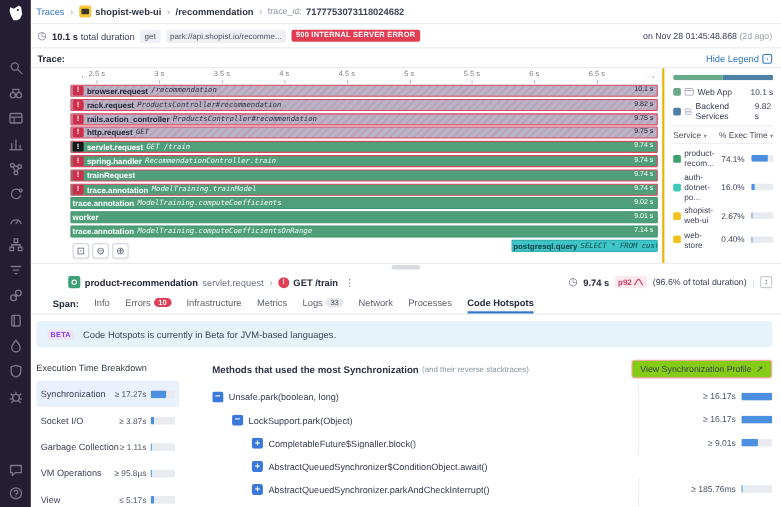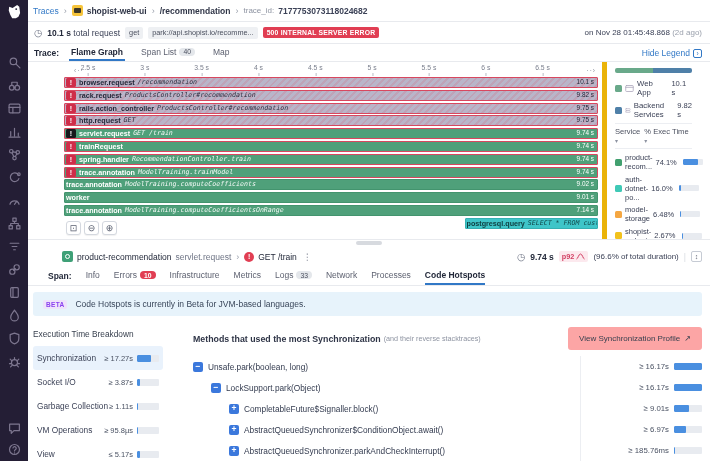--- a/index.html
+++ b/index.html
@@ -60,42 +60,42 @@
   .err-chip{width:10px;height:9px;min-width:10px;background:#cf2d49;border-radius:1.5px;color:#fff;
             font-weight:bold;font-size:7px;line-height:9.5px;text-align:center}
   .err-chip.black{background:#17181c}
   .fname{font-weight:bold;font-size:7.2px;white-space:nowrap}
   .fres{font-family:"DejaVu Sans Mono",monospace;font-style:italic;font-size:6.6px;white-space:nowrap;opacity:.95}
   .fdur{margin-left:auto;font-size:6.4px;padding-left:4px;white-space:nowrap}
   .zoomctl{position:absolute;left:38px;bottom:4px;display:flex;gap:3px}
   .zbtn{width:15px;height:14px;background:#fff;border:1px solid #d4d8df;border-radius:3px;font-size:9px;
         color:#5a6070;display:flex;align-items:center;justify-content:center;box-shadow:0 1px 1px rgba(0,0,0,.06)}
   
-  .legend{width:108px;border-left:5px solid #eab308;padding:6px 18px 0 8px;font-size:8px;flex:none;overflow:hidden}
+  .legend{width:108px;border-left:2px solid #eab308;padding:6px 7px 0 8px;font-size:8px;flex:none;overflow:hidden}
   .lbar{height:5px;border-radius:2px;display:flex;overflow:hidden;margin-bottom:6px}
   .lbar div{height:100%}
   .lentry{display:flex;align-items:center;gap:3px;margin-bottom:4px;color:#3c4257;font-size:7.8px}
   .sq{width:7px;height:7px;border-radius:1.5px;flex:none}
   .lent-icon{width:9px;height:9px;opacity:.8}
   .lval{margin-left:auto;font-size:7.6px}
   .lhead{display:flex;justify-content:space-between;border-top:1px solid #eceef2;border-bottom:1px solid #eceef2;
          padding:3px 0;color:#4a4f5e;font-size:7.6px;margin:2px 0 4px}
   .caret{font-size:6px;color:#8d93a1}
   .srow{display:flex;align-items:center;gap:3px;margin-bottom:3.5px;color:#3c4257;font-size:7.5px}
   .spct{margin-left:auto}
   .sbar{width:20px;height:6px;background:#e8ebf0;border-radius:1px;margin-left:3px;overflow:hidden;flex:none}
   .sbar div,.bd-bar div,.m-bar div{height:100%;background:#4a8fe0;border-radius:1px}
   
   .resize{height:6px;display:flex;align-items:center;justify-content:center;flex:none}
   .resize i{display:block;width:26px;height:4px;background:#d7dadf;border-radius:2px}
   
   .span-header{height:21px;display:flex;align-items:center;gap:4px;padding:0 8px 0 34px;font-size:8.5px;flex:none}
   .svc-icon{width:11px;height:11px;border-radius:2px;background:#3fa077;display:flex;align-items:center;justify-content:center;flex:none}
   .svc-icon i{display:block;width:5px;height:5px;border:1.2px solid #fff;border-radius:50%}
-  .sh-service{font-weight:normal;color:#23293a}
+  .sh-service{font-weight:bold;color:#23293a}
   .sh-op{color:#6f7586}
   .err-circle{width:10px;height:10px;min-width:10px;border-radius:50%;background:#e13e53;color:#fff;font-weight:bold;
               font-size:7px;line-height:10px;text-align:center}
   .kebab{color:#6f7586;font-size:9px;margin-left:2px}
   .sh-right{margin-left:auto;display:flex;align-items:center;gap:5px}
   .p-badge{background:#fce9ee;color:#d23f63;font-weight:bold;font-size:7.3px;padding:1px 3px;border-radius:2px;display:flex;align-items:center;gap:2px}
   .share{font-size:8px;color:#3c4257}
   .vdiv{color:#d8dbe1}
   .exp-box{width:11px;height:11px;border:1px solid #c6cbd4;border-radius:2px;font-size:7px;line-height:9px;text-align:center;color:#5a6070}
   
@@ -112,22 +112,22 @@
   .breakdown{width:130px;flex:none}
   .bd-title{font-size:8.3px;color:#39414f;margin:3px 0 7px}
   .bd-row{display:flex;align-items:center;height:24px;padding:0 4px;border-radius:3px;font-size:8.3px;color:#3c4257}
   .bd-row.sel{background:#e9f2fc}
   .bd-val{margin-left:auto;font-size:7.5px;color:#4a5263;white-space:nowrap}
   .bd-bar{width:22px;height:7px;background:#e8ebf0;border-radius:1px;margin-left:4px;overflow:hidden;flex:none}
   .methods{flex:1;min-width:0;display:flex;flex-direction:column}
   .m-head{display:flex;align-items:center;margin:1px 0 6px}
   .m-title{font-size:8.8px;font-weight:bold;color:#2f3547;white-space:nowrap}
   .m-note{font-size:7.2px;color:#8d93a1;margin-left:3px;white-space:nowrap;overflow:hidden;text-overflow:ellipsis}
-  .m-btn{margin-left:auto;border:4px solid #fca5a5;border-radius:3px;padding:3px 7px;font-size:8px;color:#39414f;
-         display:flex;gap:4px;align-items:center;white-space:nowrap;background:#fca5a5}
+  .m-btn{margin-left:auto;border:1px solid #fca5a5;border-radius:3px;padding:3px 7px;font-size:8px;color:#39414f;
+         display:flex;gap:4px;align-items:center;white-space:nowrap;background:#84cc16}
   .m-row{display:flex;align-items:center;height:21px}
   .m-tree{flex:1;display:flex;align-items:center;gap:5px;min-width:0;overflow:hidden}
   .exp{width:10px;height:10px;min-width:10px;border-radius:2px;background:#3b78dc;color:#fff;font-size:8.5px;
        font-weight:bold;display:flex;align-items:center;justify-content:center;line-height:1}
   .m-label{font-size:8.3px;color:#333b4f;white-space:nowrap;overflow:hidden;text-overflow:ellipsis}
   .m-valwrap{display:flex;align-items:center;justify-content:flex-end;width:122px;border-left:1px solid #eceef2;
              height:100%;padding-left:6px;flex:none}
   .m-val{font-size:7.8px;color:#4a5263;white-space:nowrap}
   .m-bar{width:28px;height:7px;background:#e8ebf0;border-radius:1px;margin-left:5px;overflow:hidden;flex:none}
 </style>
@@ -225,41 +225,29 @@
       <span class="crumb-strong">shopist-web-ui</span>
       <span class="sep">›</span>
       <span class="crumb-strong">/recommendation</span>
       <span class="sep">›</span>
       <span class="tid-label">trace_id:</span>
       <span class="tid">7177753073118024682</span>
     </header>
 
     <div class="info-bar">
       <span class="clock">◷</span>
-      <span><b class="dur-b">10.1 s</b><span> total request</span></span>
+      <span><b class="dur-b">10.1 s</b><span> total duration</span></span>
       <span class="badge-grey">get</span>
       <span class="badge-grey">park://api.shopist.io/recomme...</span>
       <span class="badge-red">500 INTERNAL SERVER ERROR</span>
       <span class="info-right"><span>on Nov 28 01:45:48.868</span><span class="ago"> (2d ago)</span></span>
     </div>
 
     <div class="trace-tabs">
       <span class="tt-label">Trace:</span>
-      <span id="trace-tab-items" style="display:flex">
-          <a class="ttab active">
-            <span>Flame Graph</span>
-          </a>
-          <a class="ttab">
-            <span>Span List</span>
-            <span class="pill">40</span>
-          </a>
-          <a class="ttab">
-            <span>Map</span>
-          </a>
-        </span>
       <a class="hide-legend">
         <span>Hide Legend</span>
         <span class="hl-box">›</span>
       </a>
     </div>
 
     <section class="flame-wrap">
       <div class="flame-area">
         <div class="axis" id="flame-axis">
           <span class="ax-arrow" style="left:10px">‹··</span>
@@ -311,29 +299,29 @@
               <div class="fbar green err selected">
                 <span class="err-chip black">!</span>
                 <span class="fname">servlet.request</span>
                 <span class="fres">GET /train</span>
                 <span class="fdur">9.74 s</span>
               </div>
             </div>
             <div class="frow">
               <div class="fbar green err">
                 <span class="err-chip">!</span>
-                <span class="fname">trainRequest</span>
+                <span class="fname">spring.handler</span>
+                <span class="fres">RecommendationController.train</span>
                 <span class="fdur">9.74 s</span>
               </div>
             </div>
             <div class="frow">
               <div class="fbar green err">
                 <span class="err-chip">!</span>
-                <span class="fname">spring.handler</span>
-                <span class="fres">RecommendationController.train</span>
+                <span class="fname">trainRequest</span>
                 <span class="fdur">9.74 s</span>
               </div>
             </div>
             <div class="frow">
               <div class="fbar green err">
                 <span class="err-chip">!</span>
                 <span class="fname">trace.annotation</span>
                 <span class="fres">ModelTraining.trainModel</span>
                 <span class="fdur">9.74 s</span>
               </div>
@@ -408,28 +396,20 @@
               <span class="sbar">
                 <div style="width: 75%;"></div>
               </span>
             </div>
             <div class="srow">
               <span class="sq" style="background: rgb(63, 201, 182);"></span>
               <span>auth-dotnet-po...</span>
               <span class="spct">16.0%</span>
               <span class="sbar">
                 <div style="width: 13%;"></div>
-              </span>
-            </div>
-            <div class="srow">
-              <span class="sq" style="background: rgb(245, 167, 66);"></span>
-              <span>model-storage</span>
-              <span class="spct">6.48%</span>
-              <span class="sbar">
-                <div style="width: 6%;"></div>
               </span>
             </div>
             <div class="srow">
               <span class="sq" style="background: rgb(242, 194, 28);"></span>
               <span>shopist-web-ui</span>
               <span class="spct">2.67%</span>
               <span class="sbar">
                 <div style="width: 4%;"></div>
               </span>
             </div>
@@ -597,26 +577,20 @@
                 <span class="m-bar">
                   <div style="width: 55%;"></div>
                 </span>
               </div>
             </div>
             <div class="m-row">
               <div class="m-tree" style="padding-left: 36px;">
                 <span class="exp">+</span>
                 <span class="m-label">AbstractQueuedSynchronizer$ConditionObject.await()</span>
               </div>
-              <div class="m-valwrap">
-                <span class="m-val">≥ 6.97s</span>
-                <span class="m-bar">
-                  <div style="width: 42%;"></div>
-                </span>
-              </div>
             </div>
             <div class="m-row">
               <div class="m-tree" style="padding-left: 36px;">
                 <span class="exp">+</span>
                 <span class="m-label">AbstractQueuedSynchronizer.parkAndCheckInterrupt()</span>
               </div>
               <div class="m-valwrap">
                 <span class="m-val">≥ 185.76ms</span>
                 <span class="m-bar">
                   <div style="width: 3%;"></div>

